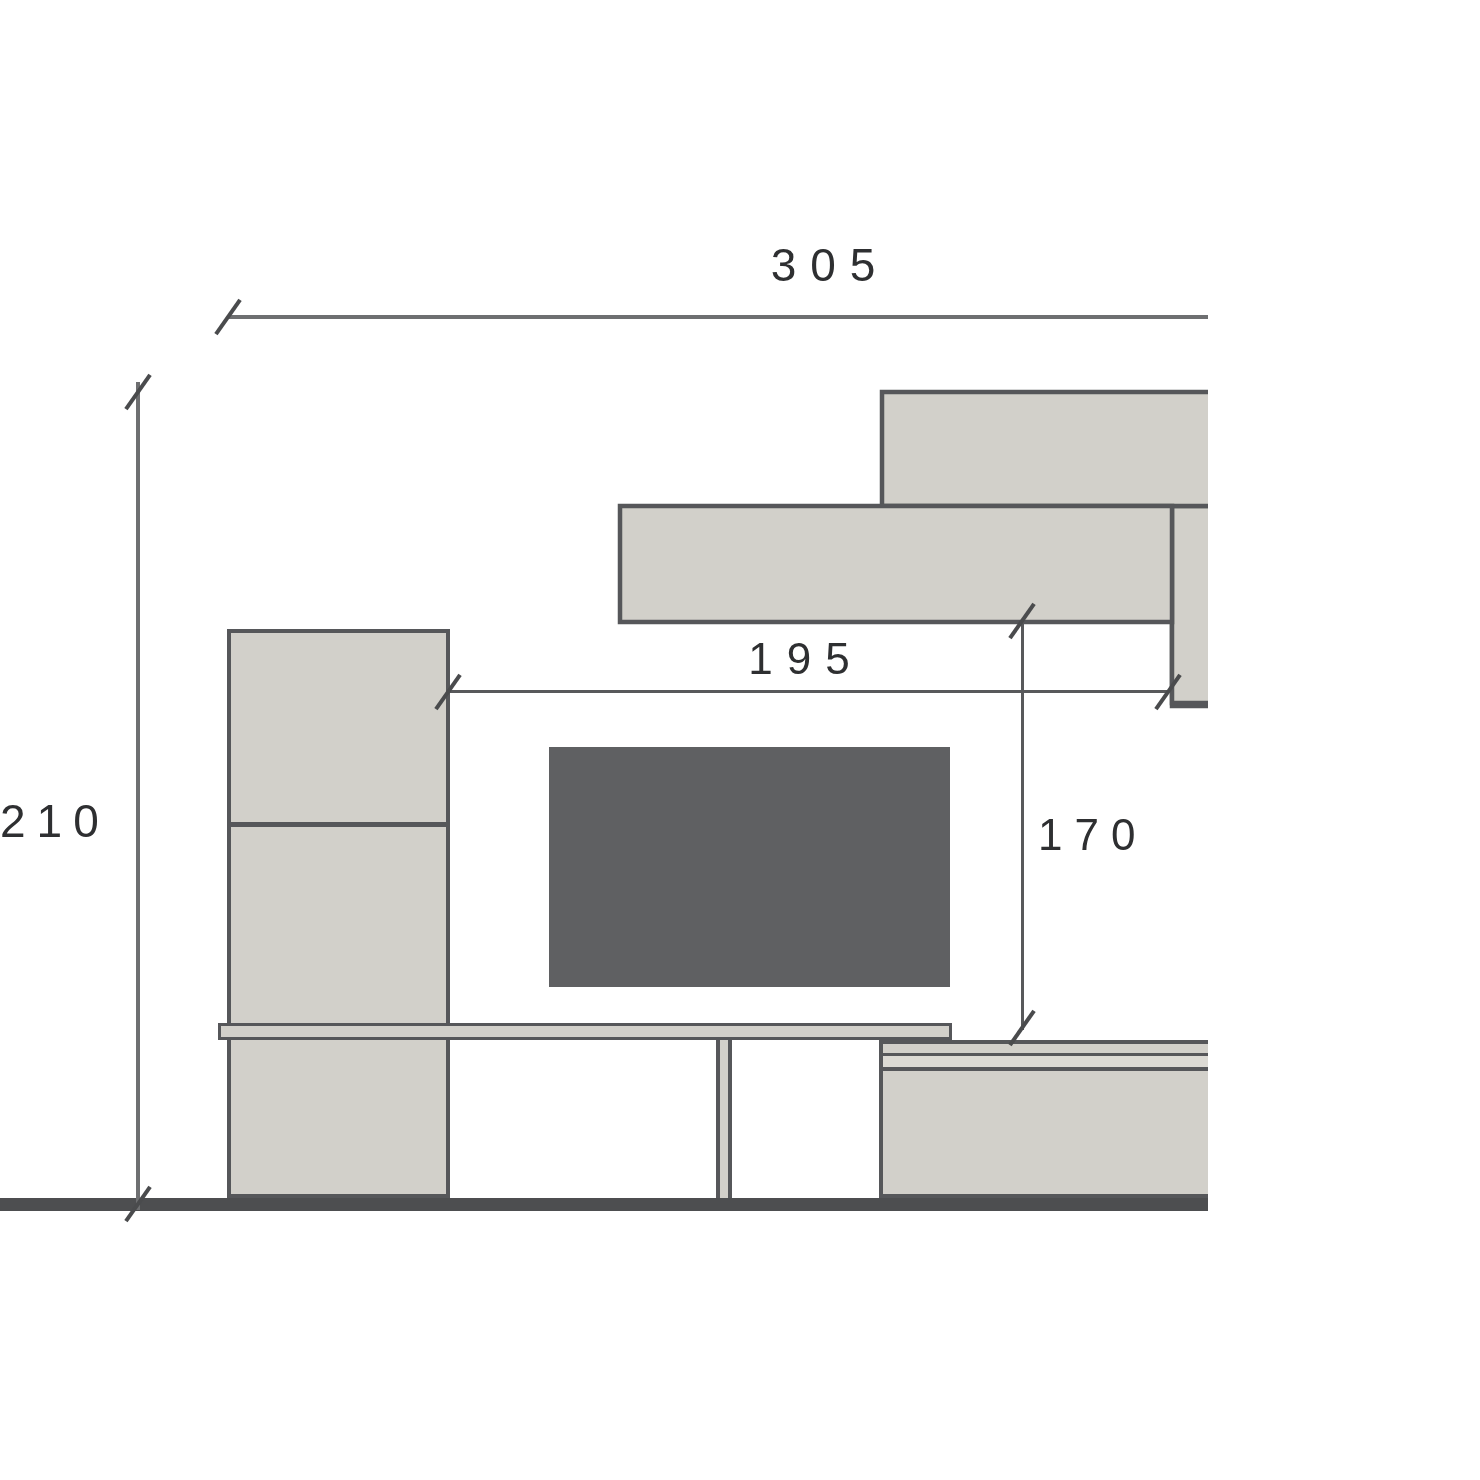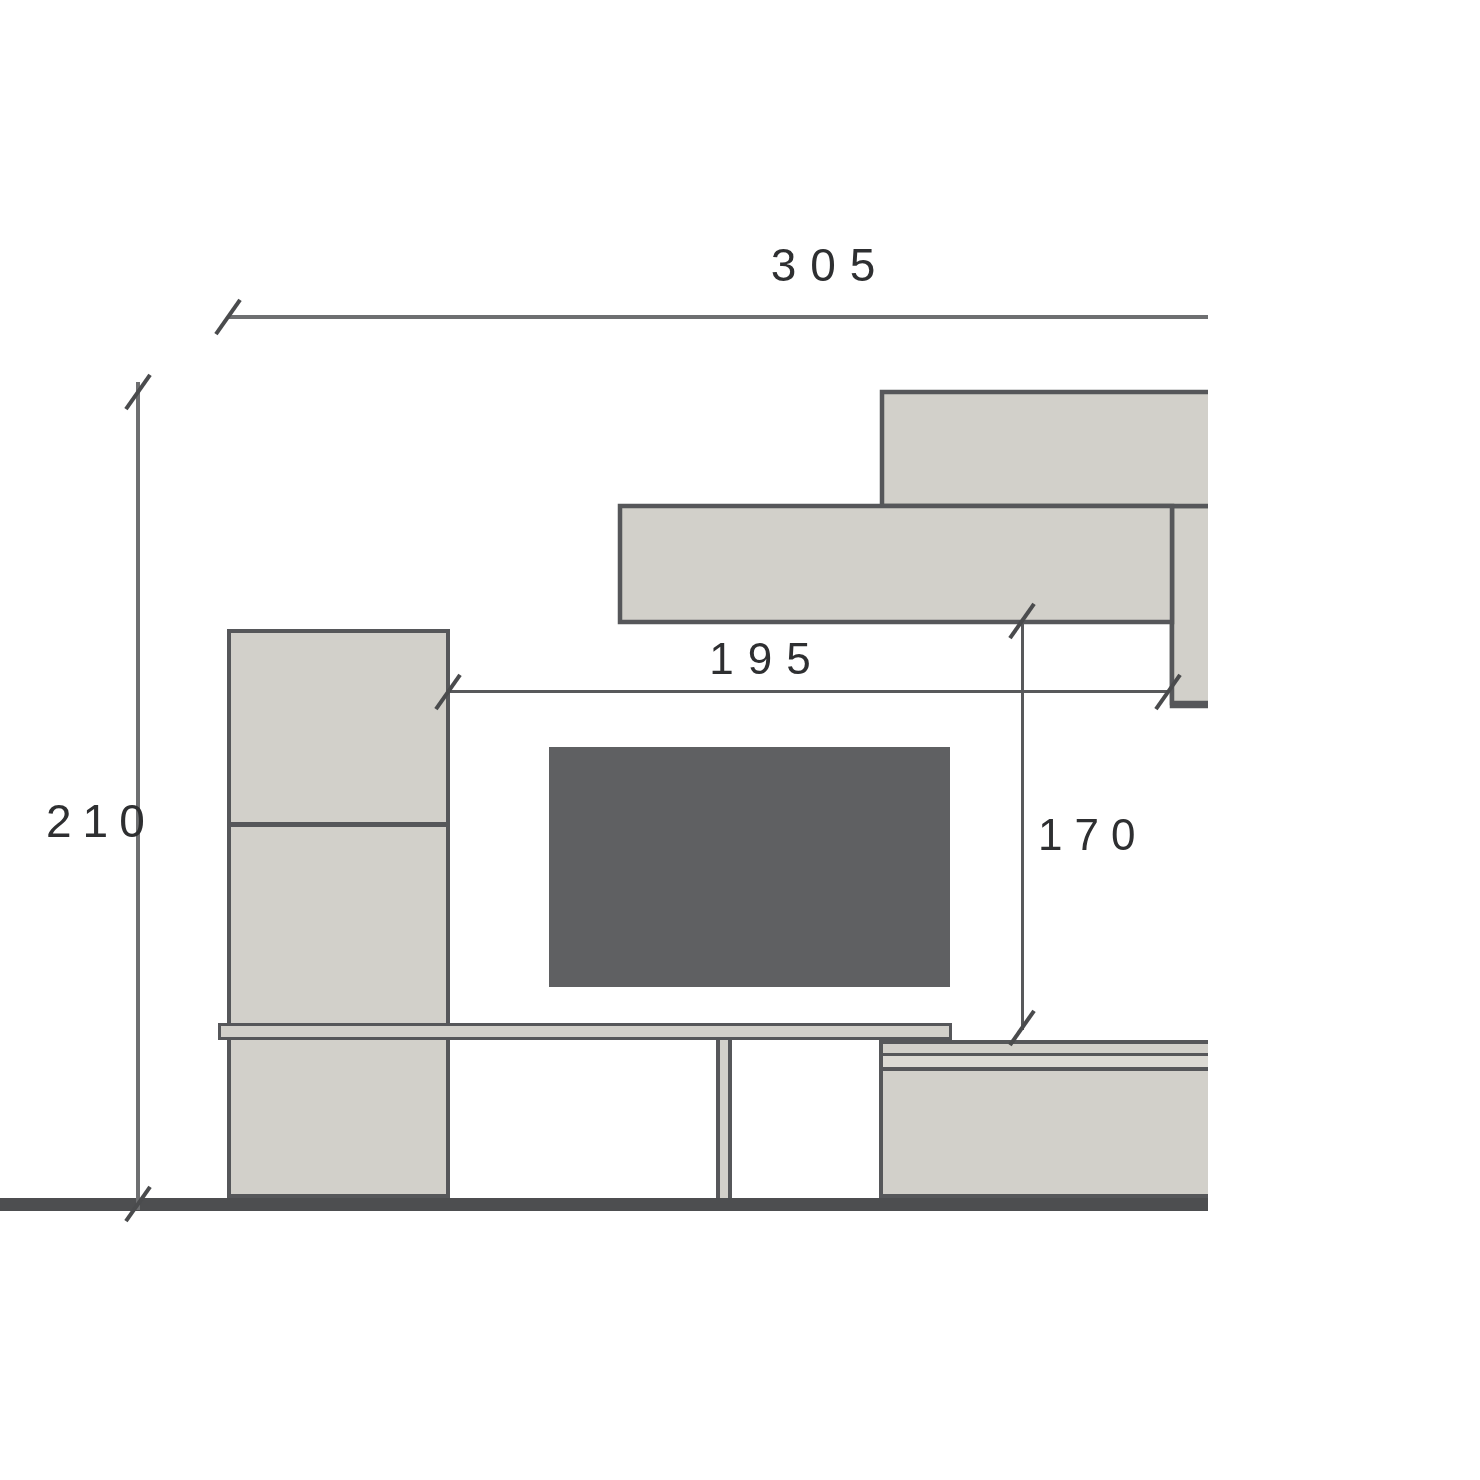--- a/index.html
+++ b/index.html
@@ -70,25 +70,25 @@
   </svg>
 
   <div class="abs dim-line-h" style="left:228px;top:315px;width:1204px;"></div>
   <div class="tick" style="left:207px;top:315px;"></div>
   <div class="tick" style="left:1411px;top:315px;"></div>
   <div class="dim-text center" style="left:740px;top:238px;width:180px;">305</div>
 
   <div class="abs dim-line-v" style="left:136px;top:382px;height:828px;"></div>
   <div class="tick" style="left:117px;top:390px;"></div>
   <div class="tick" style="left:117px;top:1202px;"></div>
-  <div class="dim-text" style="left:0px;top:794px;letter-spacing:11px;padding-left:46px;">210</div>
+  <div class="dim-text" style="left:0px;top:794px;letter-spacing:11px;">210</div>
 
   <div class="abs dim-line-thin-h" style="left:448px;top:690px;width:720px;"></div>
   <div class="tick" style="left:427px;top:690px;"></div>
   <div class="tick" style="left:1147px;top:690px;"></div>
-  <div class="dim-text center" style="left:677px;top:634px;width:180px;font-size:44px;">195</div>
+  <div class="dim-text center" style="left:716px;top:634px;width:180px;font-size:44px;">195</div>
 
   <div class="abs dim-line-thin-v" style="left:1021px;top:620px;height:410px;"></div>
   <div class="tick" style="left:1001px;top:619px;"></div>
   <div class="tick" style="left:1001px;top:1026px;"></div>
   <div class="dim-text" style="left:1038px;top:810px;font-size:44px;letter-spacing:12px;">170</div>
 
 </div>
 
 </body></html>

